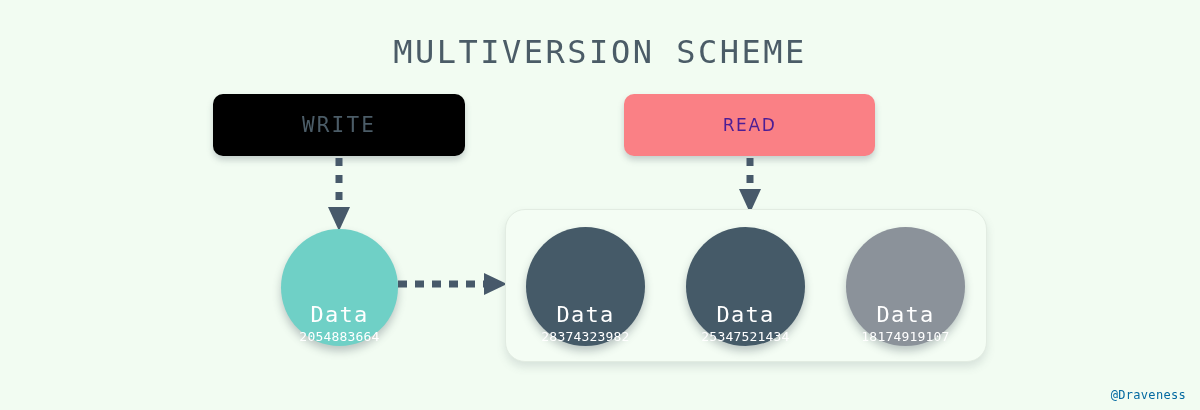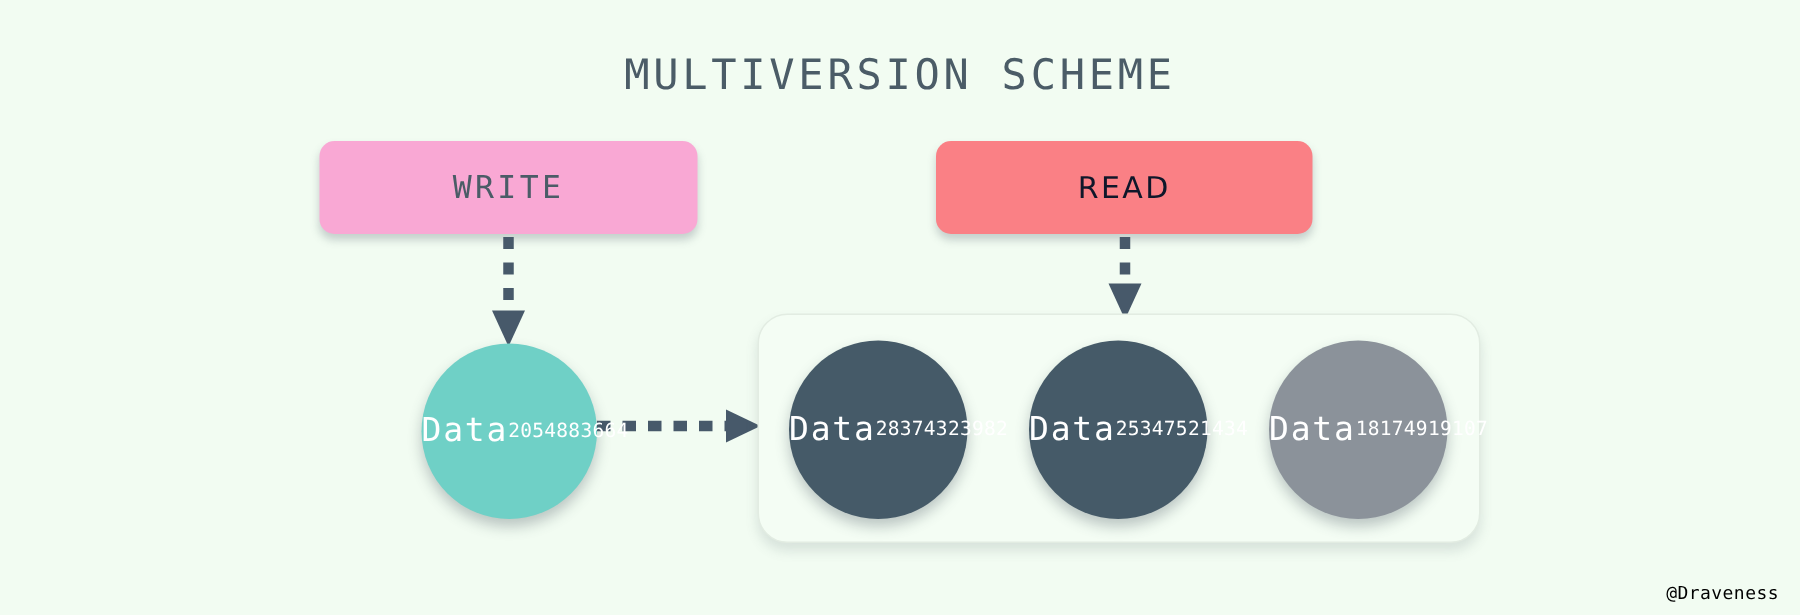--- a/index.html
+++ b/index.html
@@ -21,61 +21,61 @@
   }
 
   
   #diagram-title {
     position: absolute;
     left: 0;
     top: 33px;
     width: 1200px;
     text-align: center;
     font-family: "DejaVu Sans Mono", "Liberation Mono", monospace;
-    font-size: 28px;
+    font-size: 32px;
     letter-spacing: 2.5px;
     color: #4b5c67;
     white-space: pre;
   }
 
   
   .op-box {
     position: absolute;
     border-radius: 10px;
     display: flex;
     align-items: center;
     justify-content: center;
     box-shadow: 0 4px 6px rgba(80, 95, 105, 0.28);
   }
   #write-box {
     left: 213px;
     top: 94px;
     width: 252px;
     height: 62px;
-    background: #f9a8d4;
+    background: #000000;
   }
   #write-label {
     font-family: "DejaVu Sans Mono", "Liberation Mono", monospace;
     font-size: 21px;
     letter-spacing: 2.2px;
     color: #4b5c67;
     white-space: pre;
   }
   #read-box {
     left: 624px;
     top: 94px;
     width: 251px;
     height: 62px;
     background: #fa8085;
   }
   #read-label {
     font-family: "DejaVu Sans", "Liberation Sans", sans-serif;
-    font-size: 20px;
+    font-size: 17px;
     letter-spacing: 1.6px;
-    color: #0f172a;
+    color: #4c1d95;
     white-space: pre;
   }
 
   
   .arrow-svg {
     position: absolute;
     overflow: visible;
   }
   #write-arrow { left: 320px; top: 158px; }
   #read-arrow  { left: 731px; top: 158px; }
@@ -92,23 +92,23 @@
     border: 1px solid #e2ece2;
     border-radius: 20px;
     box-shadow: 0 5px 8px rgba(90, 105, 110, 0.17);
   }
 
   
   .data-circle {
     position: absolute;
     border-radius: 50%;
     display: flex;
-    flex-direction: row;
+    flex-direction: column;
     align-items: center;
-    justify-content: space-between;
+    justify-content: flex-end;
     box-shadow: 0 5px 9px rgba(70, 85, 95, 0.33);
   }
   .circle-title {
     font-family: "DejaVu Sans Mono", "Liberation Mono", monospace;
     font-size: 22px;
     color: #ffffff;
     letter-spacing: 1.2px;
     line-height: 1.15;
     white-space: pre;
   }
@@ -151,21 +151,21 @@
     background: #8b929a;
   }
 
   
   #watermark {
     position: absolute;
     right: 14px;
     bottom: 8px;
     font-family: "DejaVu Sans Mono", "Liberation Mono", monospace;
     font-size: 12px;
-    color: #000000;
+    color: #0369a1;
     letter-spacing: 0.3px;
     white-space: pre;
   }
 </style>
 </head>
 <body>
 
 <div id="stage">
 
   <div id="diagram-title">MULTIVERSION SCHEME</div>

